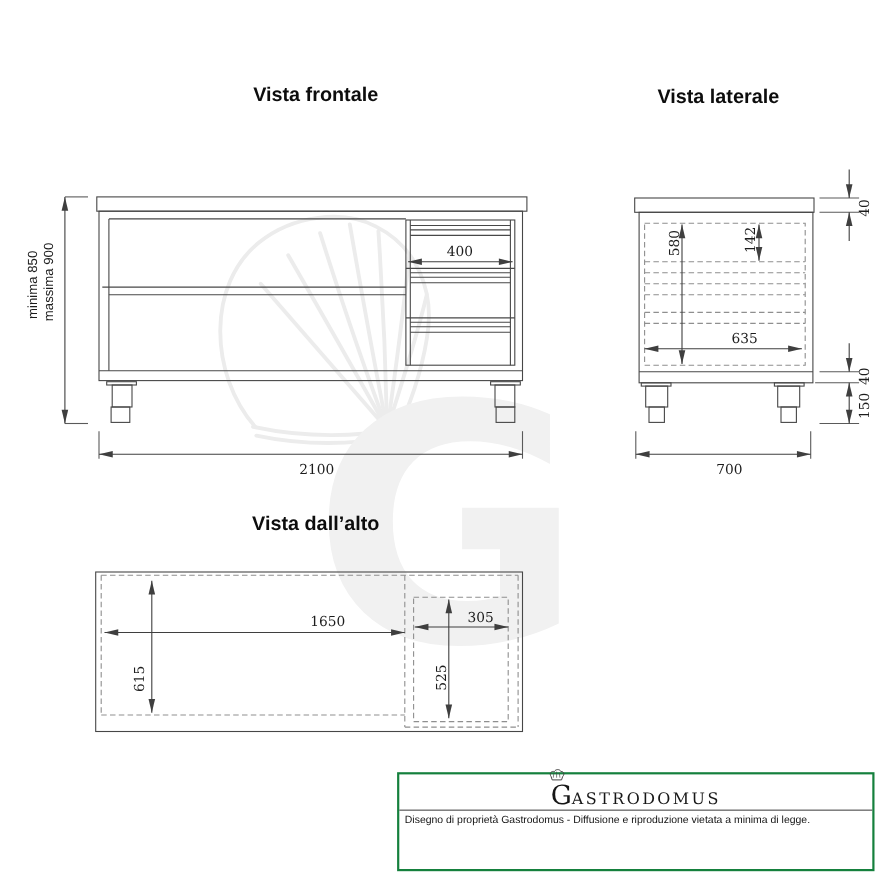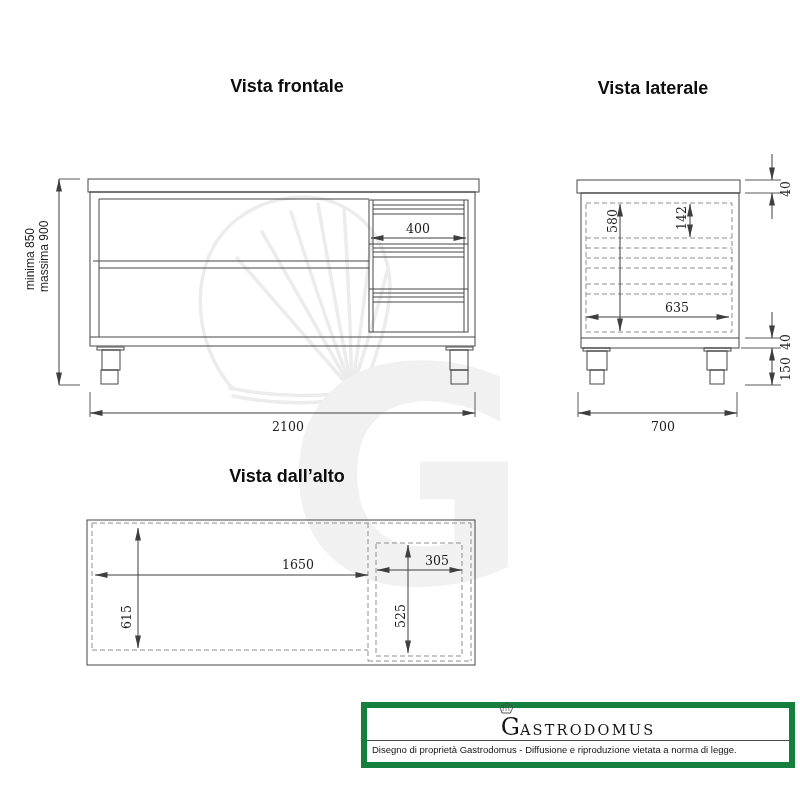--- a/index.html
+++ b/index.html
@@ -10,22 +10,22 @@
   .dashed{stroke:#8f8f8f;stroke-width:1;fill:none;stroke-dasharray:5 3;}
   .dim{stroke:#3f3f3f;stroke-width:1;fill:none;}
   .ext{stroke:#5a5a5a;stroke-width:1;fill:none;}
   .dim-text{font-family:"DejaVu Serif",serif;font-size:12.5px;fill:#1c1c1c;}
   .mm-text{font-family:"Liberation Sans",sans-serif;font-size:12px;fill:#1c1c1c;}
   .vtitle{font-family:"Liberation Sans",sans-serif;font-weight:bold;font-size:18px;fill:#0d0d0d;}
   .wm{stroke:#ececec;stroke-width:3.5;fill:none;stroke-linecap:round;}
   .wm-g{font-family:"DejaVu Sans",sans-serif;font-weight:bold;font-size:300px;fill:#f1f1f1;}
 
   
-  .tblock{position:absolute;left:361px;top:702px;width:434px;height:66px;
-          border:6px solid #15803d;background:transparent;color:#161616;box-sizing:border-box;}
+  .tblock{position:absolute;left:361px;top:702px;width:434px;height:90px;
+          border:2px solid #15803d;background:transparent;color:#161616;box-sizing:border-box;}
   .tb-row1{height:33px;border-bottom:1px solid #4a4a4a;display:flex;align-items:flex-end;
            justify-content:center;box-sizing:border-box;padding-bottom:1px;}
   .brand-wrap{position:relative;display:inline-block;line-height:1;}
   .hat-ico{position:absolute;top:-13px;left:-3px;}
   .brand-g{font-family:"DejaVu Serif",serif;font-size:24px;line-height:1;color:#161616;}
   .brand-rest{font-family:"DejaVu Serif",serif;font-size:14.5px;letter-spacing:2.2px;line-height:1;color:#161616;}
   .tb-row2{height:38px;border-bottom:1px solid #4a4a4a;display:flex;box-sizing:border-box;}
   .tb-cell{box-sizing:border-box;padding:2px 5px;}
   .tb-code{width:122px;border-right:1px solid #4a4a4a;}
   .tb-desc{flex:1;padding-left:6px;}
@@ -224,16 +224,16 @@
     <span class="brand-wrap">
       <svg class="hat-ico" width="16" height="14" viewBox="0 0 16 14">
         <path d="M3,8 C1,5 3.5,2.5 6,3.5 C7,1 11,1 12,3.5 C14.5,3 15.5,6 13.5,8 L12.5,11 L4,11 Z" fill="none" stroke="#444" stroke-width="0.9"></path>
         <line x1="5.5" y1="4.5" x2="5" y2="9" stroke="#444" stroke-width="0.6"></line>
         <line x1="8" y1="3.5" x2="8" y2="9" stroke="#444" stroke-width="0.6"></line>
         <line x1="10.5" y1="4.5" x2="11" y2="9" stroke="#444" stroke-width="0.6"></line>
       </svg>
       <span class="brand-g">G</span><span class="brand-rest">ASTRODOMUS</span>
     </span>
   </div>
-  <div class="tb-row3">Disegno di proprietà Gastrodomus -  Diffusione e riproduzione vietata a norma di legge.</div>
+  <div class="tb-row3">Disegno di proprietà Gastrodomus -  Diffusione e riproduzione vietata a minima di legge.</div>
 </div>
 
 </div>
 
 </body></html>

